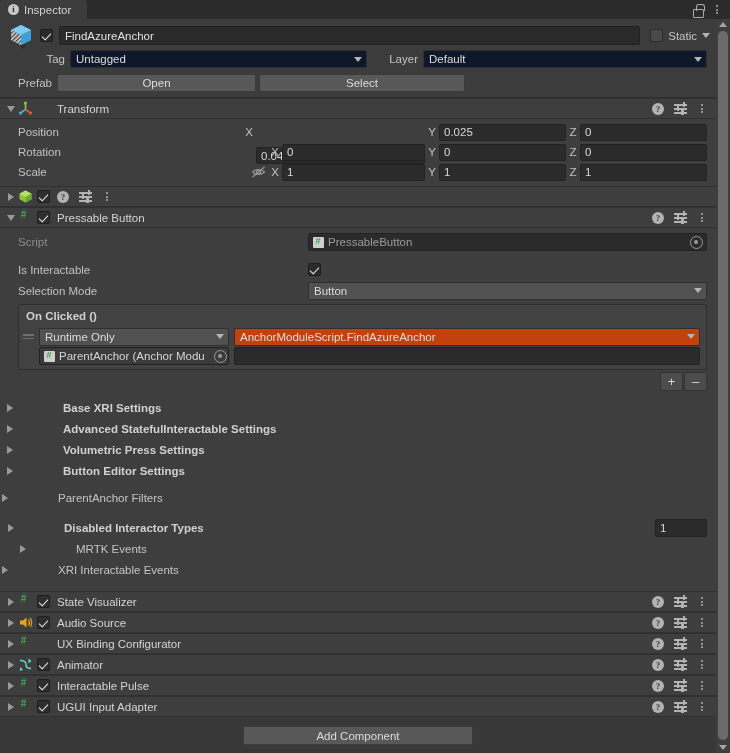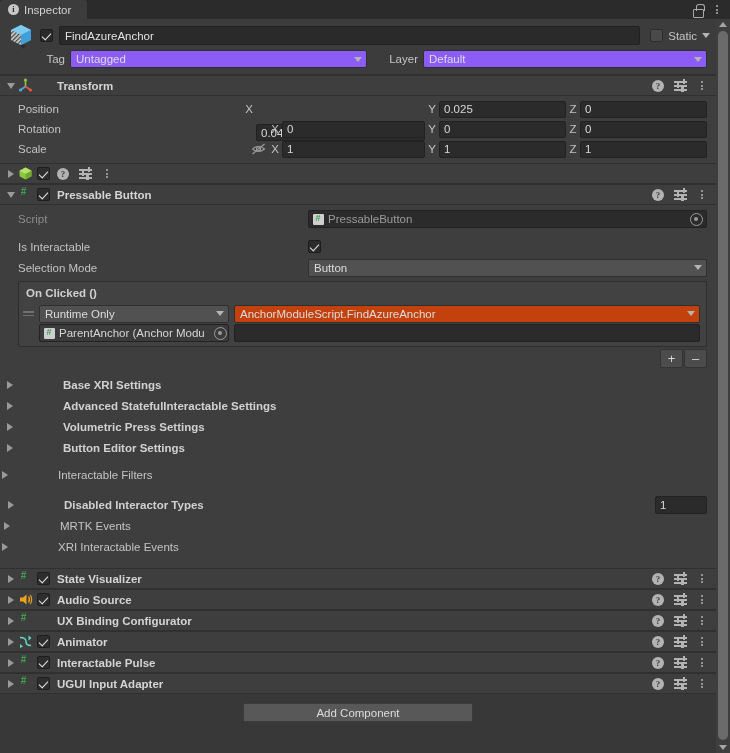--- a/index.html
+++ b/index.html
@@ -48,40 +48,40 @@
   .name-field{flex:1;height:19px;background:#2a2a2a;border:1px solid #212121;border-radius:2px;
        color:#e0e0e0;font-size:11.5px;line-height:17px;padding:0 5px;}
   .static-wrap{display:flex;align-items:center;gap:5px;flex:0 0 auto;padding-left:4px;}
   .static-box{width:13px;height:13px;background:#4a4a4a;border:1px solid #2c2c2c;border-radius:2px;}
   .static-lbl{color:#c4c4c4;font-size:11.5px;}
   .caret-d{width:0;height:0;border-left:4px solid transparent;border-right:4px solid transparent;
        border-top:5px solid #b4b4b4;}
 
   .go-row2{display:flex;align-items:center;height:20px;margin-top:3px;gap:0;}
   .lblr{color:#c4c4c4;text-align:right;font-size:11.5px;padding-right:5px;}
-  .dd{height:18px;background:#8b5cf6;border:1px solid #2f2f2f;border-radius:2px;display:flex;
+  .dd{height:18px;background:#0f172a;border:1px solid #2f2f2f;border-radius:2px;display:flex;
       align-items:center;padding:0 4px 0 5px;color:#dcdcdc;font-size:11.5px;}
   .dd .t{flex:1;overflow:hidden;white-space:nowrap;}
   .go-row3{display:flex;align-items:center;height:19px;margin-top:4px;}
   .btn-flat{height:18px;background:#585858;border:1px solid #3a3a3a;border-radius:2px;
       display:flex;align-items:center;justify-content:center;color:#dcdcdc;font-size:11.5px;}
 
   
   .comp-head{height:21px;background:#3e3e3e;display:flex;align-items:center;gap:0;
       border-top:1px solid #303030;border-bottom:1px solid #303030;padding-left:4px;}
   .foldout{width:14px;height:21px;display:flex;align-items:center;justify-content:center;flex:0 0 14px;}
   .tri-r{width:0;height:0;border-top:4.2px solid transparent;border-bottom:4.2px solid transparent;border-left:6px solid #9a9a9a;}
   .tri-d{width:0;height:0;border-left:4.2px solid transparent;border-right:4.2px solid transparent;border-top:6px solid #9a9a9a;}
   .comp-ico{width:15px;height:15px;flex:0 0 15px;margin-right:4px;position:relative;}
   .comp-check{width:13px;height:13px;background:#2e2e2e;border:1px solid #1e1e1e;border-radius:2px;
       position:relative;flex:0 0 13px;margin-right:7px;}
   .comp-check.on:after{content:"";position:absolute;left:3.4px;top:1px;width:4px;height:8px;
       border:solid #e3e3e3;border-width:0 1.7px 1.7px 0;transform:rotate(43deg);}
   .comp-check.none{background:transparent;border:none;}
-  .comp-title{color:#d4d4d4;font-size:11.5px;font-weight:bold;flex:1;white-space:nowrap;}
+  .comp-title{color:#d4d4d4;font-size:11.5px;font-weight:normal;flex:1;white-space:nowrap;}
   .comp-tools{display:flex;align-items:center;gap:10px;padding-right:9px;}
   .help-ico{width:12px;height:12px;border-radius:50%;background:#b3b3b3;color:#3e3e3e;font-size:9px;
       font-weight:bold;text-align:center;line-height:12px;font-family:"Liberation Serif",serif;}
   .pre-ico{width:13px;height:11px;position:relative;}
   .pre-ico i{position:absolute;left:0;width:13px;height:1.5px;background:#b3b3b3;}
   .pre-ico i:nth-child(1){top:1px;}
   .pre-ico i:nth-child(2){top:5px;}
   .pre-ico i:nth-child(3){top:9px;}
   .pre-ico b{position:absolute;width:2.5px;height:5px;background:#b3b3b3;}
   .pre-ico b:nth-child(4){left:8.5px;top:-1px;}
@@ -198,20 +198,25 @@
           <span class="t">Untagged</span>
           <span class="caret-d"></span>
         </span>
         <span class="lblr" style="width:56px">Layer</span>
         <span class="dd" style="flex:1;margin-right:3px">
           <span class="t">Default</span>
           <span class="caret-d"></span>
         </span>
       </div>
 
+      <div class="go-row3">
+        <span class="lblr" style="width:51px">Prefab</span>
+        <span class="btn-flat" style="width:199px">Open</span>
+        <span class="btn-flat" style="width:206px;margin-left:3px">Select</span>
+      </div>
     </div>
 
     <div class="comp-head">
       <span class="foldout">
           <span class="tri-d"></span>
         </span>
       <span class="comp-ico">
         <svg width="15" height="15" viewBox="0 0 15 15">
           <line x1="7.5" y1="8.5" x2="7.5" y2="2" stroke="#8cc63f" stroke-width="1.6"></line>
           <circle cx="7.5" cy="2" r="1.6" fill="#8cc63f"></circle>
@@ -417,32 +422,32 @@
         <span class="fold-lbl">Volumetric Press Settings</span>
       </div>
       <div class="fold-row">
         <span class="tri-r"></span>
         <span class="fold-lbl">Button Editor Settings</span>
       </div>
 
       <div style="height:6px"></div>
       <div class="fold-row" style="padding-left:2px">
         <span class="tri-r"></span>
-        <span class="fold-lbl plain">Interactable Filters</span>
+        <span class="fold-lbl plain">ParentAnchor Filters</span>
       </div>
 
       <div style="height:9px"></div>
       <div class="fold-row" style="padding-left:8px;padding-right:9px">
         <span class="tri-r"></span>
         <span class="fold-lbl">Disabled Interactor Types</span>
         <span style="flex:1"></span>
         <input class="num" style="width: 52px; height: 18px;" readonly="" value="1">
       </div>
 
-      <div class="fold-row" style="padding-left:4px">
+      <div class="fold-row" style="padding-left:20px">
         <span class="tri-r"></span>
         <span class="fold-lbl plain">MRTK Events</span>
       </div>
       <div class="fold-row" style="padding-left:2px">
         <span class="tri-r"></span>
         <span class="fold-lbl plain">XRI Interactable Events</span>
       </div>
       <div style="height:7px"></div>
     </div>
 

